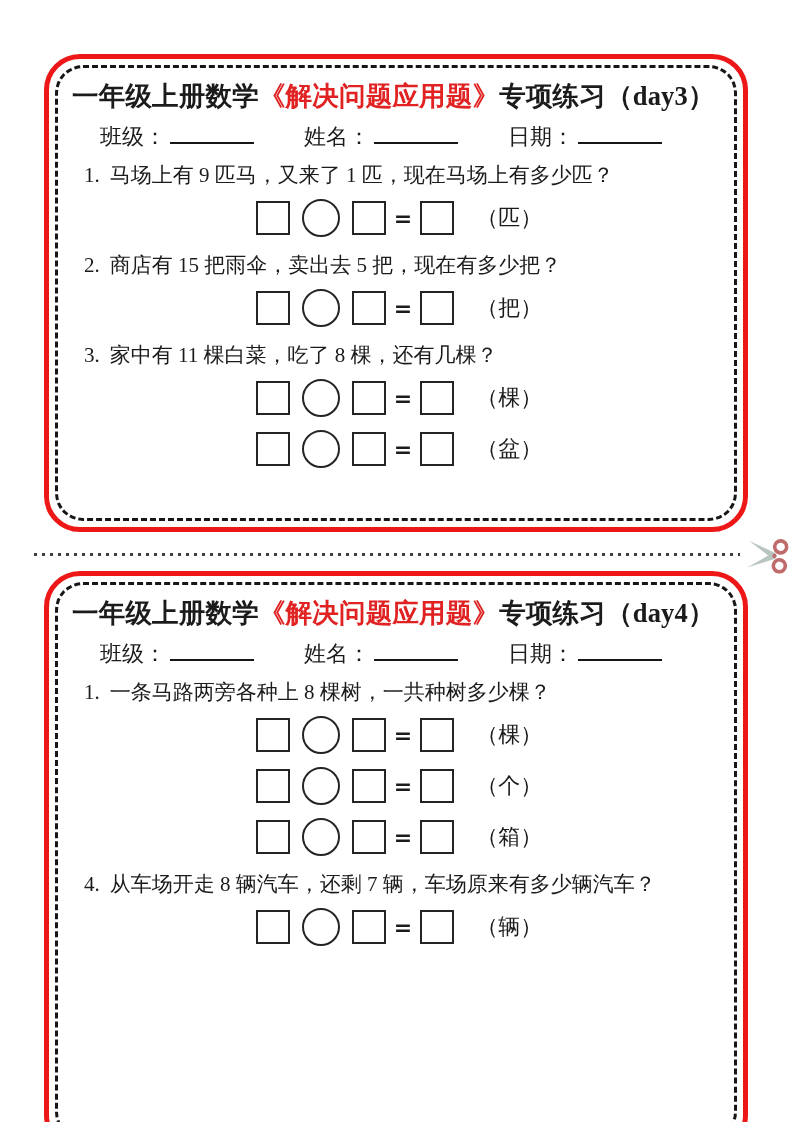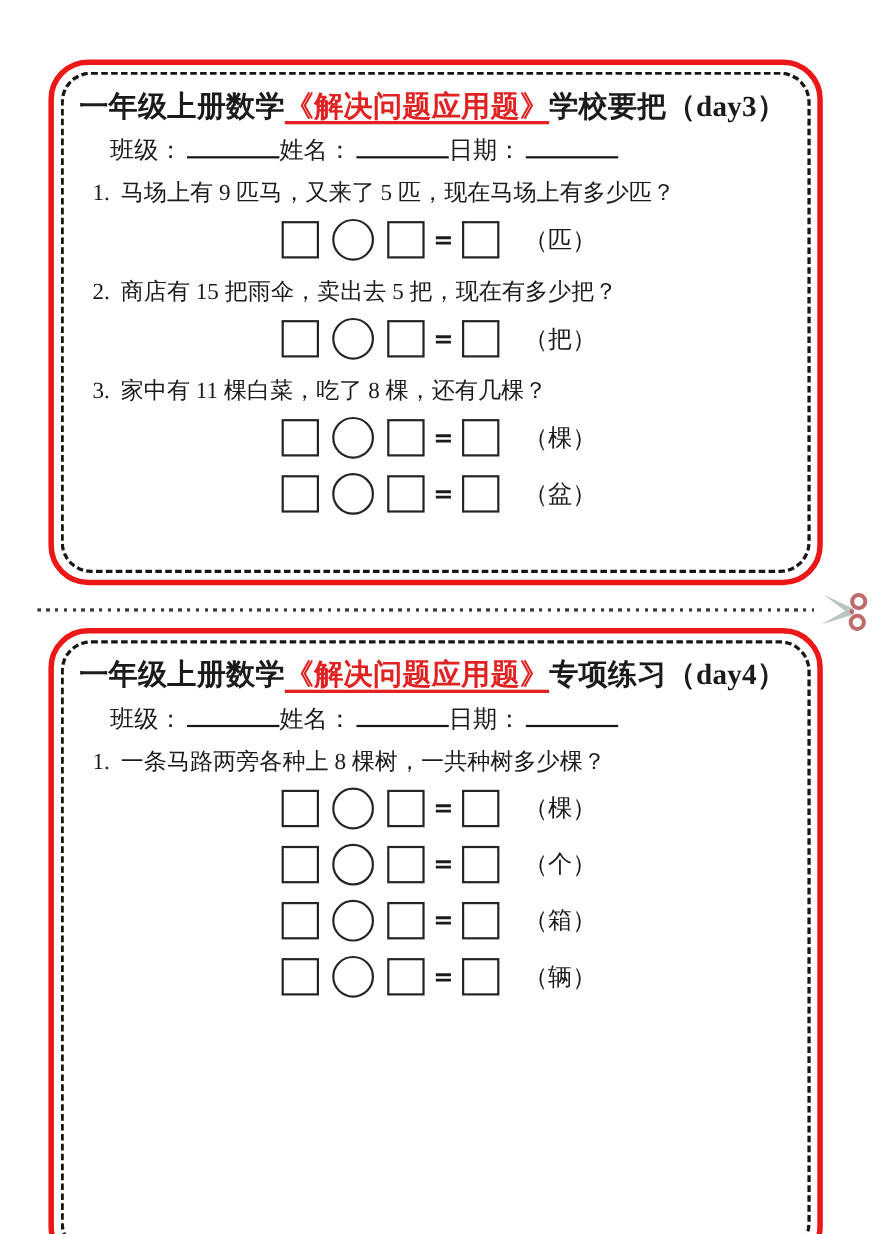--- a/index.html
+++ b/index.html
@@ -19,24 +19,24 @@
     position:absolute; top:6px; left:6px; right:6px; bottom:6px; box-sizing:border-box;
     border:3px dashed #161616; border-radius:28px;
     padding:10px 14px 0 14px;
   }
   .title {
     margin:0 0 8px 0; font-size:26.5px; font-weight:bold;
     white-space:nowrap; letter-spacing:0.2px;
   }
   .title .hl {
     color:#e02222;
-    text-decoration:underline; text-decoration-thickness:2.5px; text-underline-offset:5px;
+    text-decoration-thickness:2.5px; text-underline-offset:5px;
   }
   .fields {
-    display:flex; justify-content:flex-start;
+    display:flex; justify-content:space-between;
     padding:0 58px 0 28px; font-size:22px; margin-bottom:8px;
   }
   .field { white-space:nowrap; }
   .blank {
     display:inline-block; width:84px; height:20px; margin-left:4px;
     border-bottom:2.5px solid #161616;
   }
   .problems { margin:0; padding:0; list-style:none; }
   .problem .q {
     font-size:21px; line-height:30px; padding-left:12px; white-space:nowrap;
@@ -58,31 +58,31 @@
     position:absolute; top:13px; left:0; width:706px; height:3px;
     background:repeating-linear-gradient(90deg,#3c3c3c 0 3px,transparent 3px 8px);
   }
   .scissors { position:absolute; right:2px; top:-7px; transform:rotate(4deg); }
 </style>
 </head>
 <body>
 
 <section class="card one">
   <div class="card-inner">
-    <h1 class="title"><span>一年级上册数学</span><span class="hl">《解决问题应用题》</span><span>学校要把（day3）</span></h1>
+    <h1 class="title"><span>一年级上册数学</span><span class="hl">《解决问题应用题》</span><span>专项练习（day3）</span></h1>
 
     <div class="fields">
       <div class="field"><span>班级：</span><span class="blank"></span></div>
       <div class="field"><span>姓名：</span><span class="blank"></span></div>
       <div class="field"><span>日期：</span><span class="blank"></span></div>
     </div>
 
     <ol class="problems">
       <li class="problem">
-        <div class="q"><span class="qnum">1.</span><span>马场上有 9 匹马，又来了 5 匹，现在马场上有多少匹？</span></div>
+        <div class="q"><span class="qnum">1.</span><span>马场上有 9 匹马，又来了 1 匹，现在马场上有多少匹？</span></div>
         <div class="eq">
           <span class="sq"></span>
           <span class="ci"></span>
           <span class="sq"></span>
           <span class="eqsign">=</span>
           <span class="sq"></span>
           <span class="unit">（匹）</span>
         </div>
       </li>
       <li class="problem">
@@ -168,20 +168,21 @@
         <div class="eq">
           <span class="sq"></span>
           <span class="ci"></span>
           <span class="sq"></span>
           <span class="eqsign">=</span>
           <span class="sq"></span>
           <span class="unit">（箱）</span>
         </div>
       </li>
       <li class="problem">
+        <div class="q"><span class="qnum">4.</span><span>从车场开走 8 辆汽车，还剩 7 辆，车场原来有多少辆汽车？</span></div>
         <div class="eq">
           <span class="sq"></span>
           <span class="ci"></span>
           <span class="sq"></span>
           <span class="eqsign">=</span>
           <span class="sq"></span>
           <span class="unit">（辆）</span>
         </div>
       </li>
     </ol>

